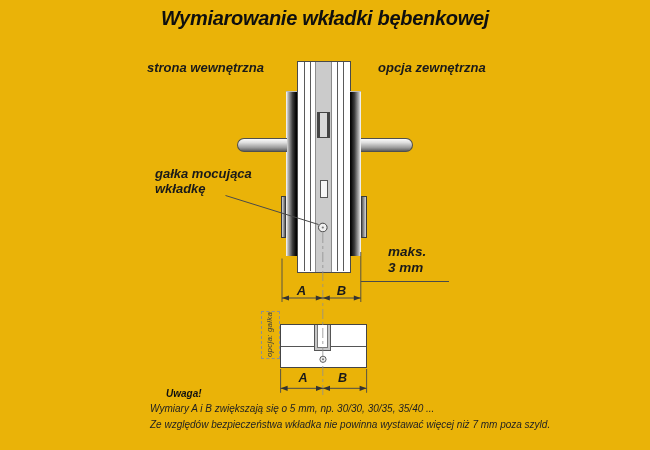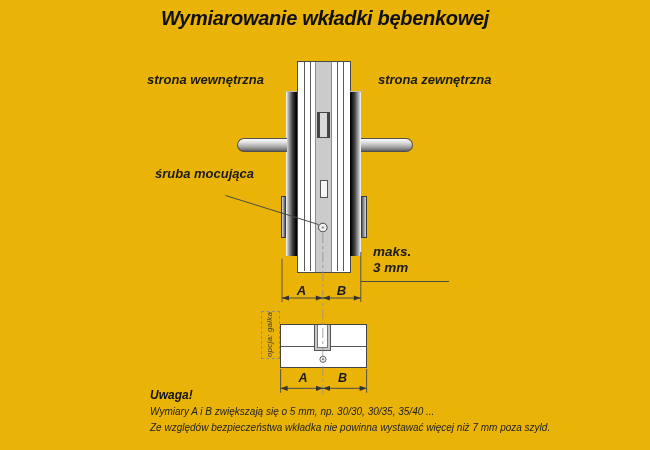--- a/index.html
+++ b/index.html
@@ -3,25 +3,25 @@
 <meta charset="utf-8">
 <style>
   html,body{margin:0;padding:0;background:#fff;}
   .canvas{
     position:relative;width:650px;height:450px;background:#eab308;overflow:hidden;
     font-family:"Liberation Sans",sans-serif;color:#1a1a1a;font-style:italic;
   }
   .abs{position:absolute;box-sizing:border-box;}
   
   .title{left:0;right:0;top:7px;text-align:center;font-size:20px;font-weight:bold;letter-spacing:-0.3px;color:#0f0f0f;}
-  .side-label{top:72px;font-size:13px;font-weight:bold;white-space:nowrap;text-align:center;}
+  .side-label{top:60px;font-size:13px;font-weight:bold;white-space:nowrap;text-align:center;}
   .side-label.inner{left:147px;}
   .side-label.outer{left:378px;}
   .screw-label{left:155px;top:166px;font-size:13px;font-weight:bold;line-height:15px;white-space:nowrap;}
-  .max-label{left:373px;top:244px;font-size:13.5px;font-weight:bold;line-height:16px;white-space:nowrap;}
+  .max-label{left:388px;top:244px;font-size:13.5px;font-weight:bold;line-height:16px;white-space:nowrap;}
   .dim-label{width:20px;text-align:center;font-weight:bold;font-size:13px;}
   .dim-a-main{left:291.5px;top:283px;}
   .dim-b-main{left:331.5px;top:283px;}
   .dim-small{font-size:12.5px;}
   .dim-a-small{left:293px;top:371px;}
   .dim-b-small{left:332.5px;top:371px;}
   
   .door{left:296.5px;top:61px;width:54px;height:211.5px;background:#fff;border:1.5px solid #4a4a4a;}
   .door-line{top:62px;height:209px;width:1.2px;background:#5a5a5a;}
   .dl1{left:303.5px;} .dl2{left:309.5px;} .dl3{left:336.5px;} .dl4{left:342.5px;}
@@ -39,52 +39,53 @@
   .handle.right{left:360.5px;width:52px;border-radius:0 8px 8px 0;border-left:none;}
   
   .opt-box{left:260.5px;top:310.5px;width:19px;height:48px;border:1px dashed #8f8f8f;display:flex;align-items:center;justify-content:center;}
   .opt-box span{transform:rotate(-90deg);white-space:nowrap;font-size:8px;letter-spacing:0.2px;color:#3d3d3d;}
   .cyl-body{left:280px;top:324px;width:87px;height:43.5px;background:#fff;border:1.2px solid #444;}
   .cyl-divider{left:281px;top:345.8px;width:85px;height:1.2px;background:#555;}
   .notch-outer{left:313.5px;top:324.5px;width:17.5px;height:26.5px;background:#c6c6c6;border:1px solid #555;border-top:none;}
   .notch-inner{left:317px;top:324.5px;width:10.5px;height:23px;background:#fff;border:1px solid #787878;border-top:none;}
   
   .note{left:150px;top:388px;width:440px;}
-  .note-heading{font-size:12px;font-weight:bold;margin:0 0 5px 0;color:#111;}
+  .note-heading{font-size:10px;font-weight:bold;margin:0 0 5px 16px;color:#111;}
   .note-line{font-size:10px;line-height:10.5px;margin:0 0 5.5px 0;color:#222;}
   
   .overlay{left:0;top:0;width:650px;height:450px;pointer-events:none;}
 </style>
 </head>
 <body>
 
 <div class="canvas">
 
   <div class="abs title">Wymiarowanie wkładki bębenkowej</div>
 
   <div class="abs side-label inner">strona wewnętrzna</div>
-  <div class="abs side-label outer">strona zewnętrzna</div>
+  <div class="abs side-label outer">opcja zewnętrzna</div>
 
   <div class="abs door"></div>
   <div class="abs door-line dl1"></div>
   <div class="abs door-line dl2"></div>
   <div class="abs door-line dl3"></div>
   <div class="abs door-line dl4"></div>
   <div class="abs cyl-strip"></div>
   <div class="abs cam"></div>
   <div class="abs slot"></div>
   <div class="abs esc left"></div>
   <div class="abs esc right"></div>
   <div class="abs tab left"></div>
   <div class="abs tab right"></div>
   <div class="abs handle left"></div>
   <div class="abs handle right"></div>
 
   <div class="abs screw-label">
-    <div>śruba mocująca</div>
+    <div>gałka mocująca</div>
+    <div>wkładkę</div>
   </div>
 
   <div class="abs max-label">
     <div>maks.</div>
     <div>3 mm</div>
   </div>
 
   <div class="abs dim-label dim-a-main">A</div>
   <div class="abs dim-label dim-b-main">B</div>
 

